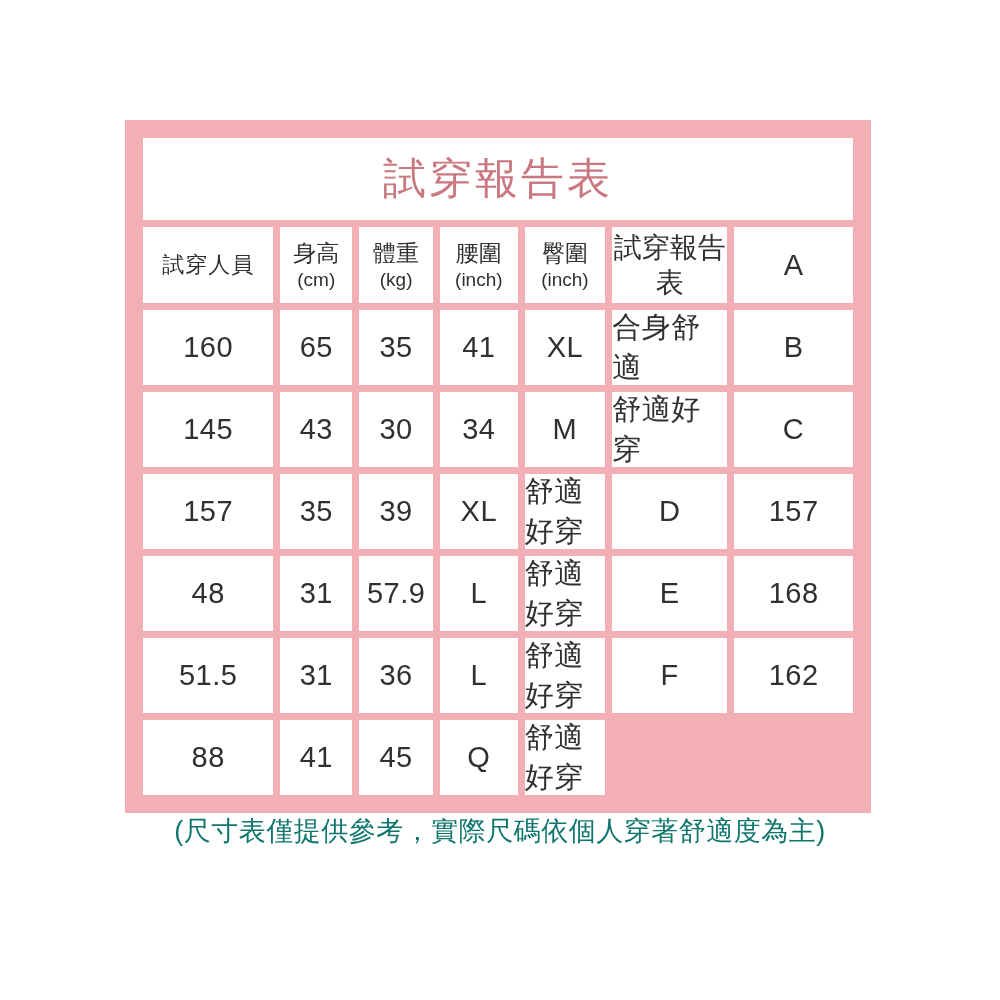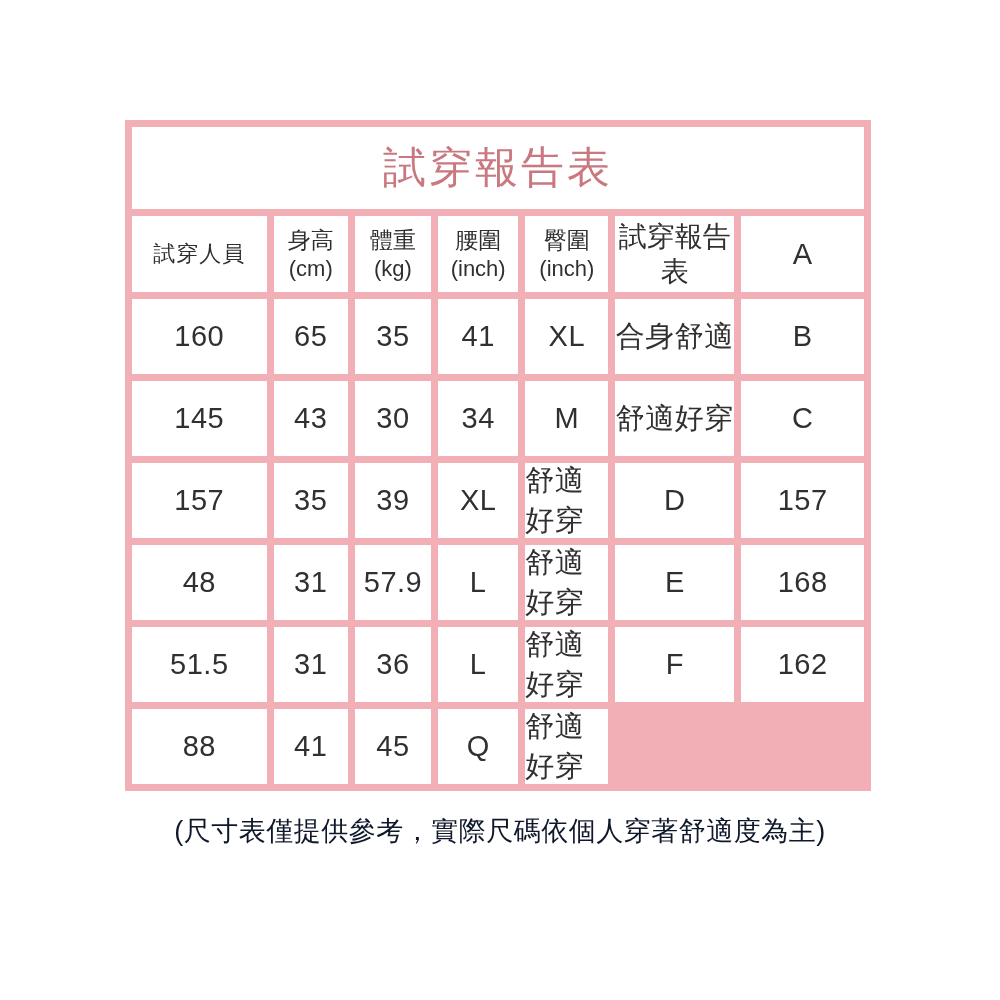--- a/index.html
+++ b/index.html
@@ -18,21 +18,21 @@
   .fit-table {
     position: absolute;
     left: 125px;
     top: 120px;
     width: 746px;
     box-sizing: border-box;
     display: grid;
     grid-template-columns: 136fr 75fr 77fr 81fr 84fr 120fr 124fr;
     grid-template-rows: 82px 76px repeat(6, 75px);
     gap: 7px;
-    padding: 7px;
+    padding: 18px;
     background: #f3afb6;
   }
   .cell {
     background: #ffffff;
     display: flex;
     align-items: center;
     justify-content: center;
     color: #303030;
   }
   .title-cell {
@@ -41,37 +41,37 @@
     font-weight: 500;
     letter-spacing: 3px;
     color: #c97880;
   }
   .hdr {
     flex-direction: column;
     line-height: 1.25;
     text-align: center;
   }
   .hdr .hdr-label { font-size: 23px; }
-  .hdr .hdr-unit  { font-size: 22px; }
+  .hdr .hdr-unit  { font-size: 19px; }
   .hdr.col0 .hdr-label { font-size: 22px; letter-spacing: 1px; }
   .hdr.col5 .hdr-label,
   .hdr.col6 .hdr-label { font-size: 28px; }
   .data-cell {
     font-size: 29px;
     letter-spacing: 0.5px;
   }
   .footnote {
     position: absolute;
     top: 813px;
     left: 0;
     width: 100%;
     text-align: center;
     font-size: 27px;
     letter-spacing: 0.5px;
-    color: #0f172a;
+    color: #0f766e;
   }
 </style>
 </head>
 <body>
 
 <div class="canvas">
   <div class="fit-table" id="fitTable">
     <div class="cell title-cell">試穿報告表</div>
 
   <div class="cell hdr col0">

